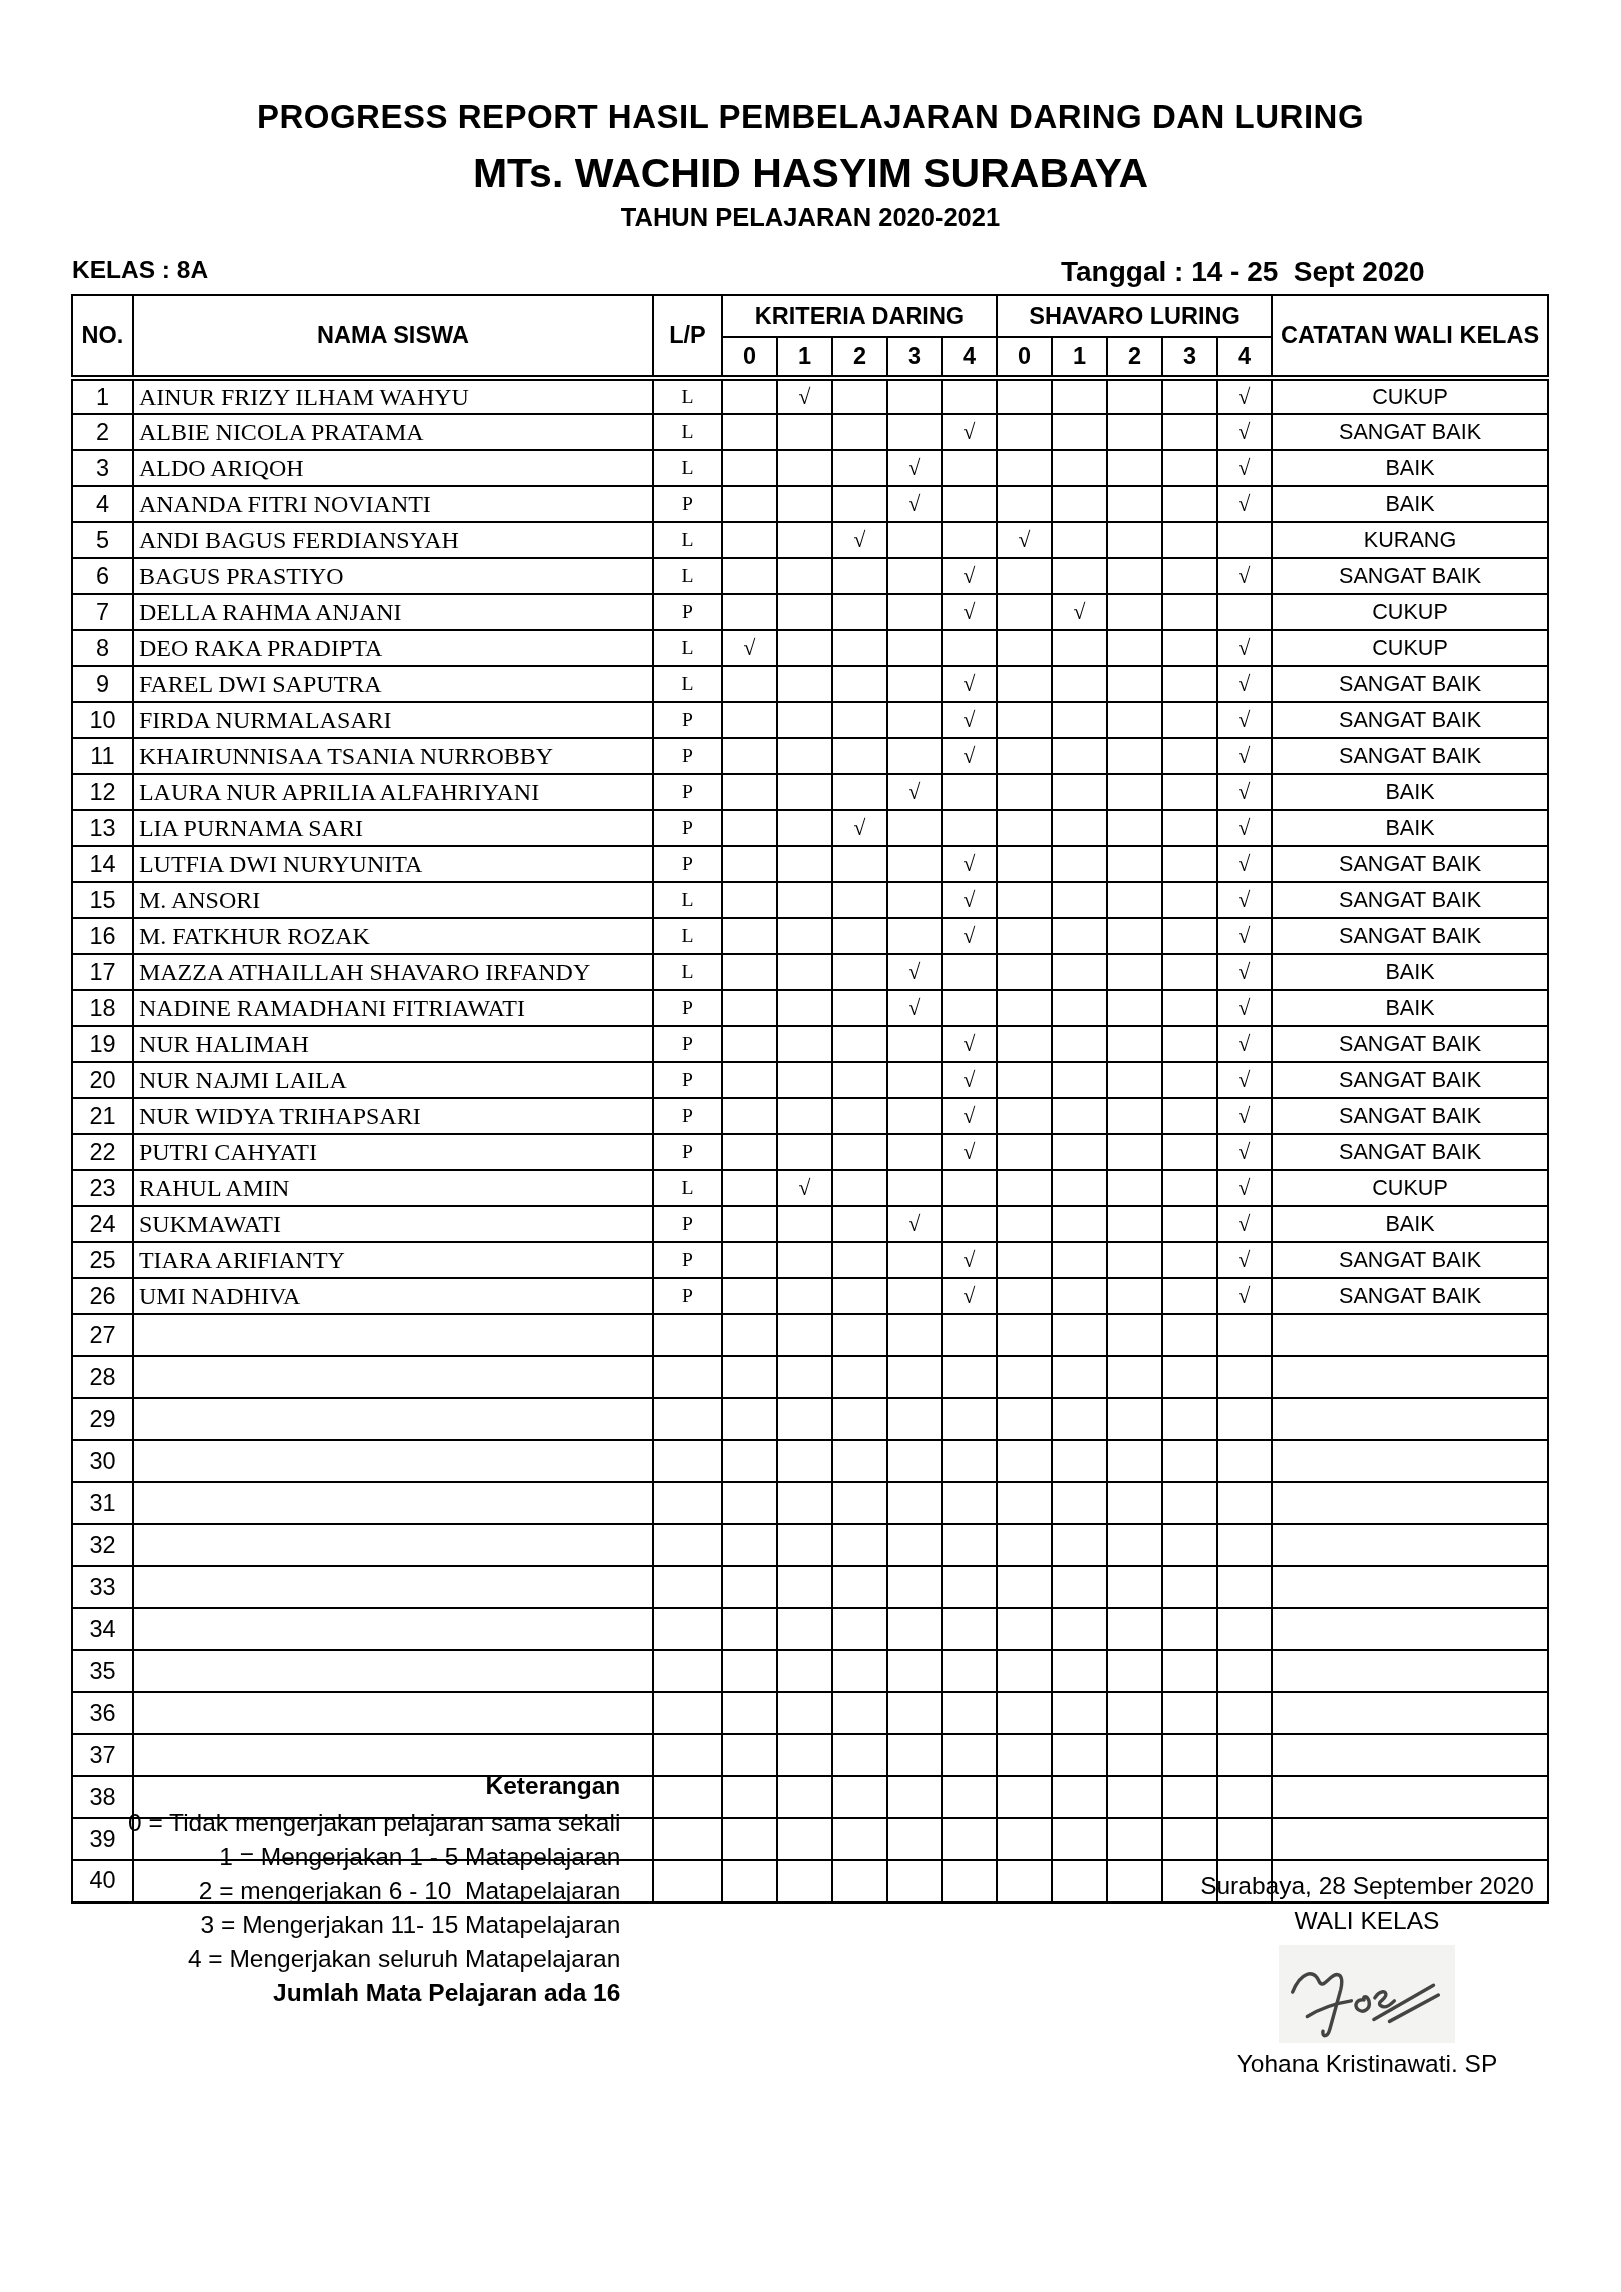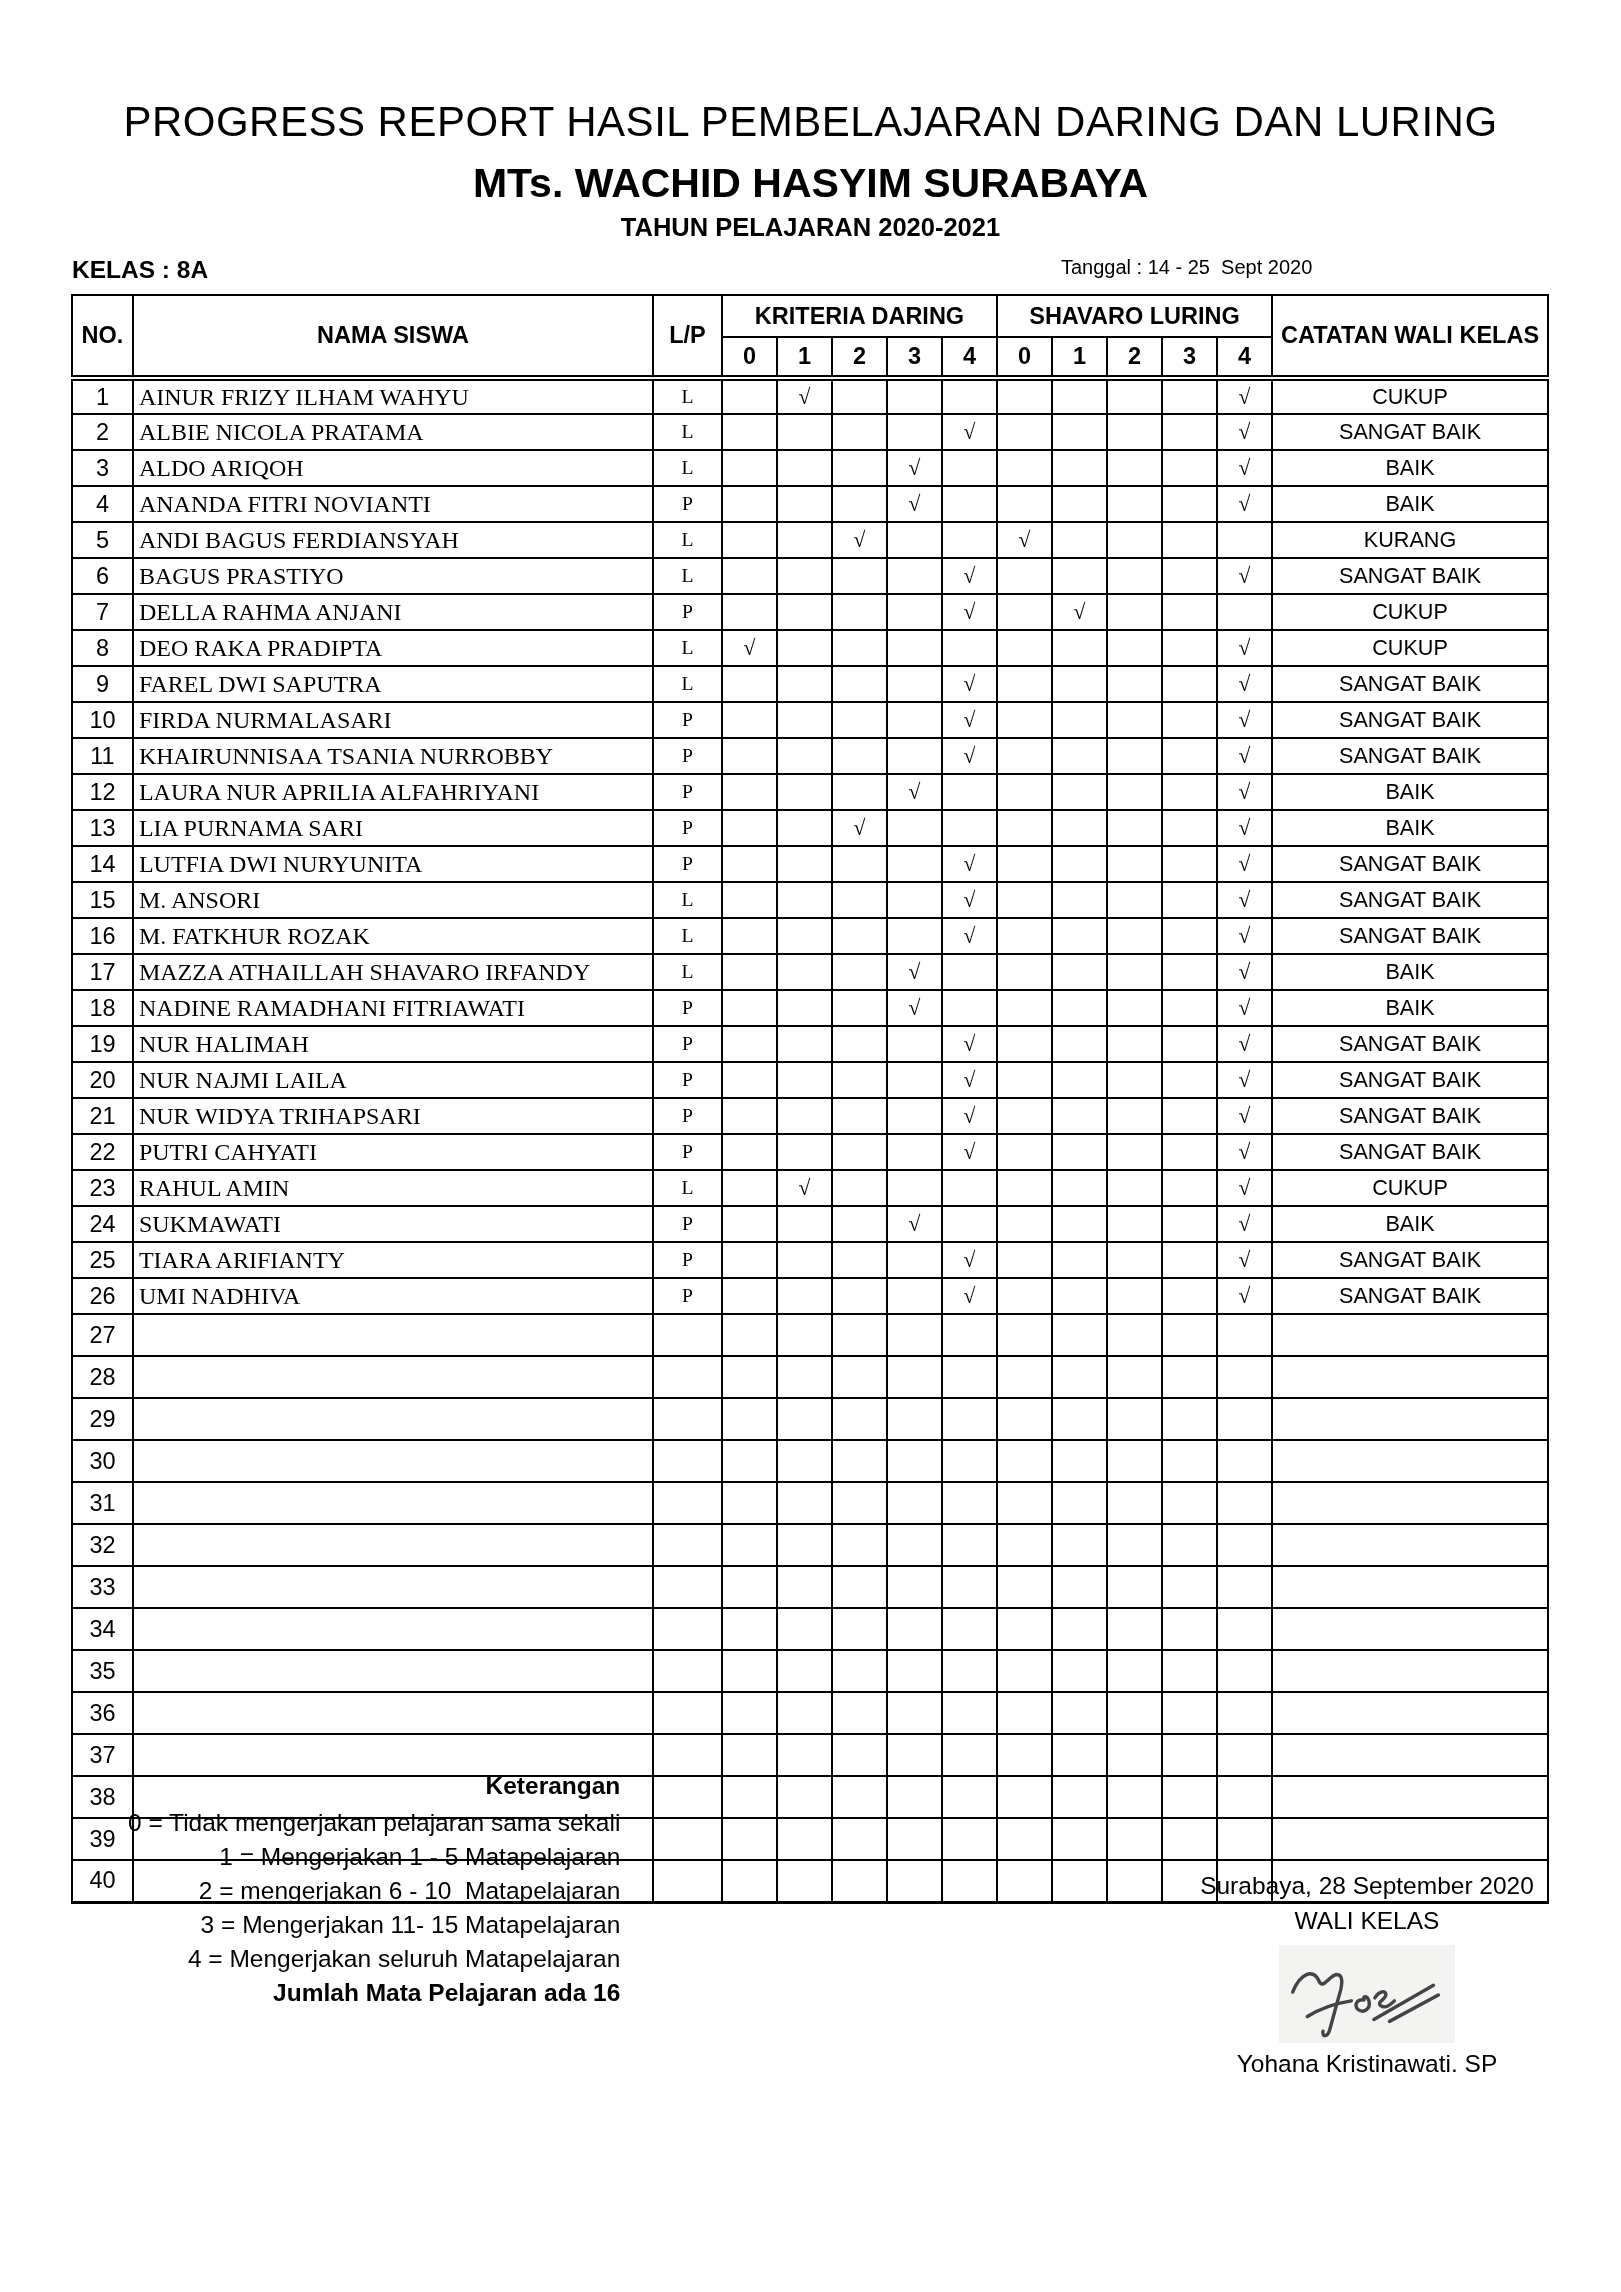--- a/index.html
+++ b/index.html
@@ -8,26 +8,26 @@
     position: relative;
     width: 1621px;
     height: 2293px;
     background: #ffffff;
     color: #000000;
     font-family: "Liberation Sans", sans-serif;
     overflow: hidden;
   }
   
   .title-block { position: absolute; top: 98px; left: 0; width: 100%; text-align: center; }
-  .title-1 { font-size: 42px; font-weight: normal; letter-spacing: 0.5px; }
+  .title-1 { font-size: 33px; font-weight: bold; letter-spacing: 0.5px; }
   .title-2 { font-size: 41px; font-weight: bold; margin-top: 14px; }
   .title-3 { font-size: 25.5px; font-weight: bold; margin-top: 5.9px; }
   
   .meta-kelas { position: absolute; top: 256px; left: 72px; font-size: 24.5px; font-weight: bold; }
-  .meta-tanggal { position: absolute; top: 256px; left: 1061px; font-size: 20px; font-weight: normal; white-space: pre; }
+  .meta-tanggal { position: absolute; top: 256px; left: 1061px; font-size: 28px; font-weight: bold; white-space: pre; }
   
   table.report {
     position: absolute; top: 294px; left: 71px;
     width: 1473px;
     border-collapse: collapse;
     table-layout: fixed;
     border: 2.9px solid #000;
     border-bottom-width: 3.9px;
   }
   table.report th, table.report td {

